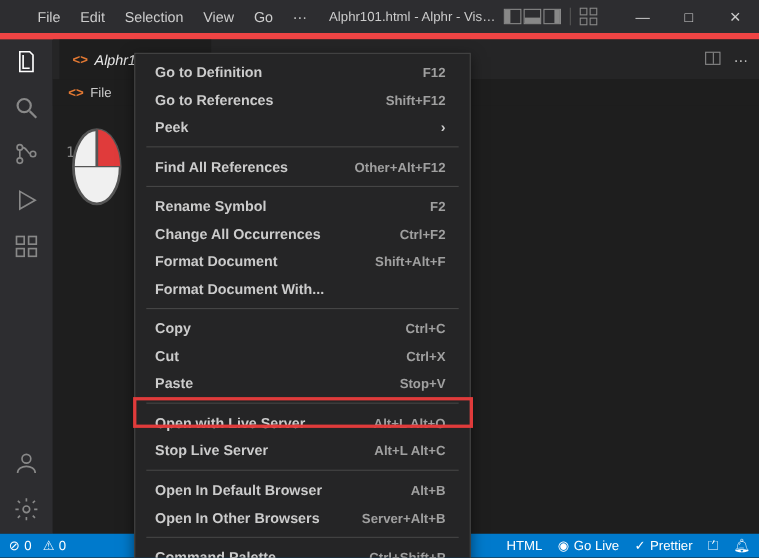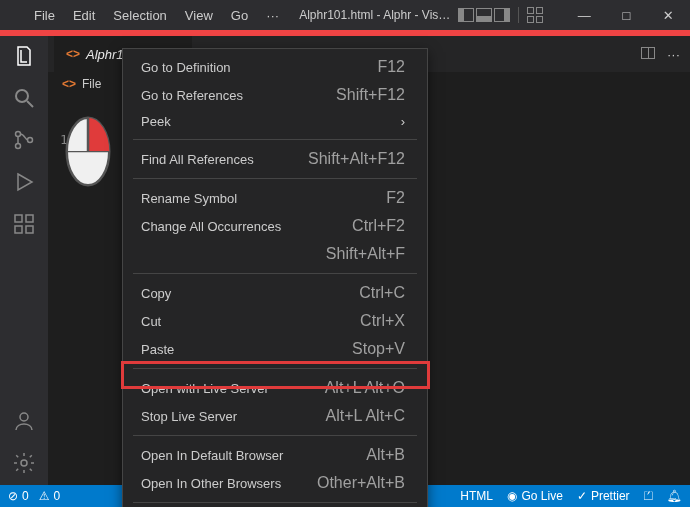--- a/index.html
+++ b/index.html
@@ -101,28 +101,29 @@
       left: 122px;
       width: 306px;
       background: #252526;
       border: 1px solid #454545;
       box-shadow: 0 4px 12px rgba(0,0,0,0.5);
       padding: 4px 0;
       z-index: 100;
     }
     .menu-item {
       display: flex;
-      justify-content: flex-end;
+      justify-content: flex-start;
       align-items: center;
       padding: 5px 22px 5px 18px;
       color: #ccc;
       cursor: pointer;
+      font-weight: bold;
     }
     .menu-item .label { flex:1; }
-    .menu-item .shortcut { color: #a0a0a0; font-size:16px; }
+    .menu-item .shortcut { color: #a0a0a0; font-size:12px; }
     .menu-item .chevron { color: #ccc; }
     .menu-separator {
       height: 1px;
       background: #454545;
       margin: 5px 10px;
     }
     .highlight-box {
       position: absolute;
       border: 3px solid #e03b3b;
       pointer-events: none;
@@ -243,33 +244,37 @@
       <span class="label">Go to References</span>
       <span class="shortcut">Shift+F12</span>
     </div>
     <div class="menu-item">
       <span class="label">Peek</span>
       <span class="chevron">›</span>
     </div>
     <div class="menu-separator"></div>
     <div class="menu-item">
       <span class="label">Find All References</span>
-      <span class="shortcut">Shift+Alt+F12</span>
+      <span class="shortcut">Other+Alt+F12</span>
     </div>
     <div class="menu-separator"></div>
     <div class="menu-item">
       <span class="label">Rename Symbol</span>
       <span class="shortcut">F2</span>
     </div>
     <div class="menu-item">
       <span class="label">Change All Occurrences</span>
       <span class="shortcut">Ctrl+F2</span>
     </div>
     <div class="menu-item">
+      <span class="label">Format Document</span>
       <span class="shortcut">Shift+Alt+F</span>
+    </div>
+    <div class="menu-item">
+      <span class="label">Format Document With...</span>
     </div>
     <div class="menu-separator"></div>
     <div class="menu-item">
       <span class="label">Copy</span>
       <span class="shortcut">Ctrl+C</span>
     </div>
     <div class="menu-item">
       <span class="label">Cut</span>
       <span class="shortcut">Ctrl+X</span>
     </div>
@@ -286,21 +291,21 @@
       <span class="label">Stop Live Server</span>
       <span class="shortcut">Alt+L Alt+C</span>
     </div>
     <div class="menu-separator"></div>
     <div class="menu-item">
       <span class="label">Open In Default Browser</span>
       <span class="shortcut">Alt+B</span>
     </div>
     <div class="menu-item">
       <span class="label">Open In Other Browsers</span>
-      <span class="shortcut">Other+Alt+B</span>
+      <span class="shortcut">Server+Alt+B</span>
     </div>
     <div class="menu-separator"></div>
     <div class="menu-item">
       <span class="label">Command Palette...</span>
       <span class="shortcut">Ctrl+Shift+P</span>
     </div>
   </div>
 
 <div class="highlight-box" style="top:361px; left:121px; width:309px; height:28px;"></div>
 

